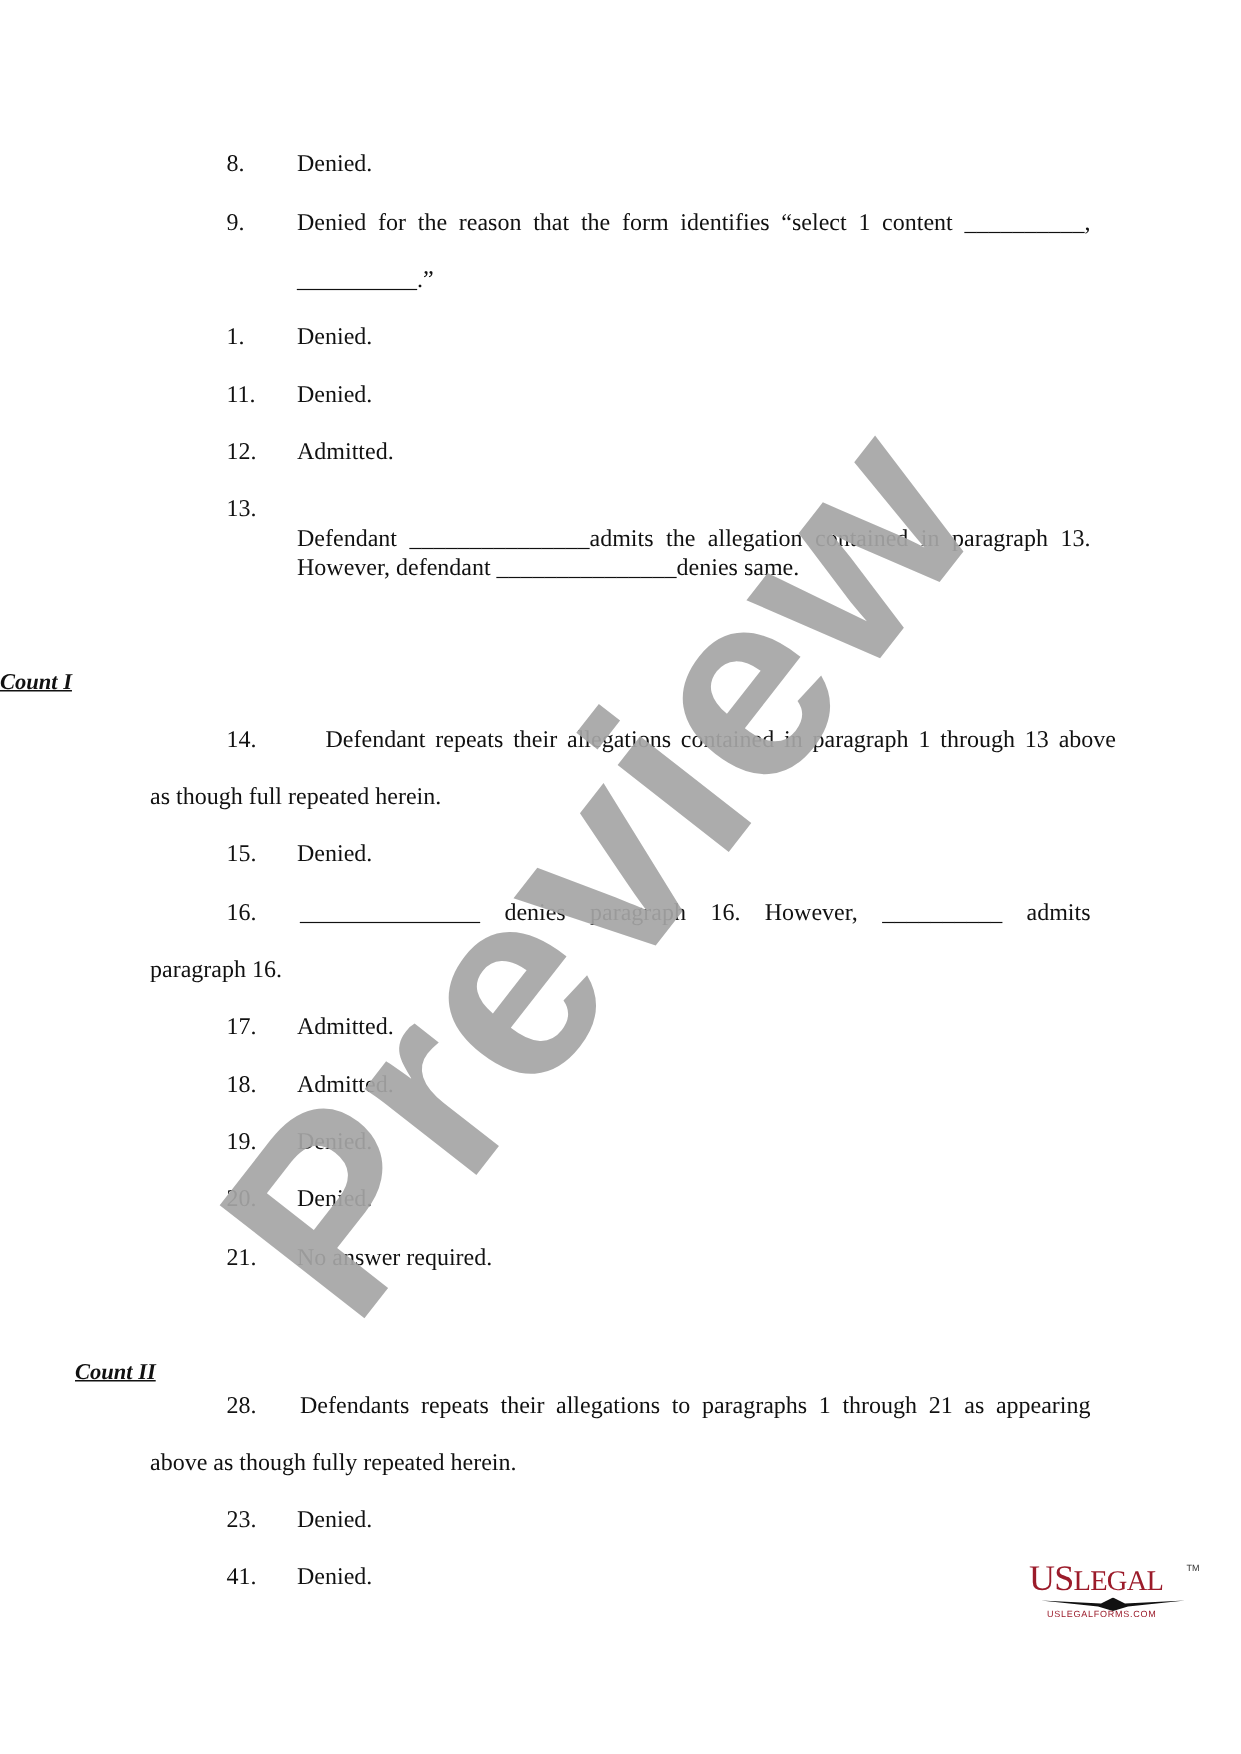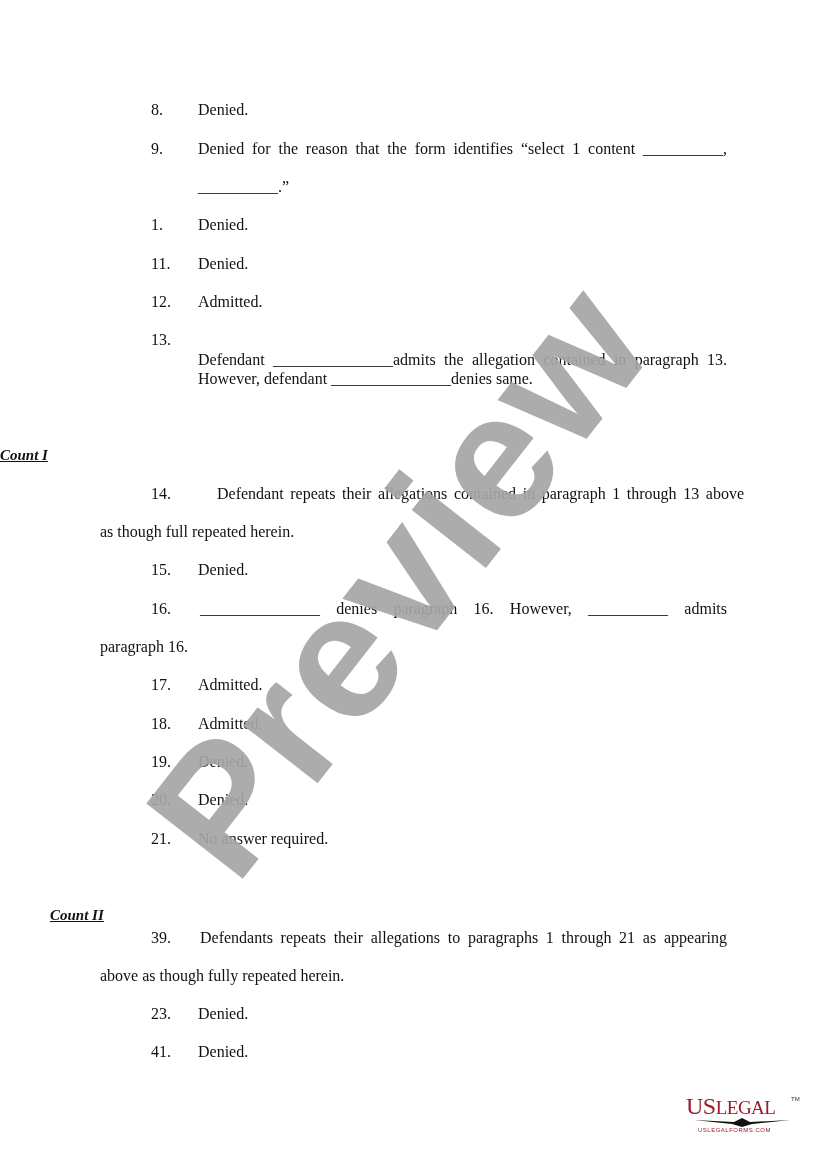--- a/index.html
+++ b/index.html
@@ -26,21 +26,21 @@
       position: absolute; font-size: 16px; line-height: 20px; white-space: nowrap;
     }
     .num { position: absolute; left: 151px; }
     .txt { position: absolute; left: 198px; }
     .full { position: absolute; left: 100px; width: 627px; text-align: justify; text-align-last: justify; }
     .full.last { text-align-last: left; }
     .heading {
       position: absolute; left: 0; width: 827px; text-align: left;
       font-weight: bold; text-decoration: underline; font-size: 15px; font-style: italic;
     }
-    .logo { position: absolute; left: 684px; top: 1094px; width: 116px; height: 44px; }
+    .logo { position: absolute; left: 684px; top: 1041px; width: 116px; height: 44px; }
     .logo .brand {
       font-family: "Liberation Serif", serif; color: #9b1b2a; font-size: 24px; line-height: 24px;
       letter-spacing: -0.5px; position: absolute; left: 2px; top: 0;
     }
     .logo .brand small { font-size: 19px; }
     .logo .tm { position: absolute; left: 107px; top: 2px; font-size: 6px; color: #333; font-family: "Liberation Sans", sans-serif; }
     .logo .url { position: absolute; left: 14px; top: 33px; font-size: 6px; color: #9b1b2a; font-family: "Liberation Sans", sans-serif; letter-spacing: 0.5px; }
     .logo svg { position: absolute; left: 10px; top: 24px; }
   </style>
 </head>
@@ -124,21 +124,21 @@
     <span class="txt">Denied.</span>
   </div>
   <div class="line" style="top:829px">
     <span class="num">21.</span>
     <span class="txt">No answer required.</span>
   </div>
 
   <div class="line heading" style="top:905px;left:50px">Count II</div>
 
   <div class="line" style="top:928px">
-    <span class="num">39.</span>
+    <span class="num">28.</span>
     <span class="txt" style="left:200px;width:527px;text-align:justify;text-align-last:justify;display:block;">Defendants repeats their allegations to paragraphs 1 through 21 as appearing</span>
   </div>
   <div class="line" style="top:966px">
     <span class="full last">above as though fully repeated herein.</span>
   </div>
 
   <div class="line" style="top:1004px">
     <span class="num">23.</span>
     <span class="txt">Denied.</span>
   </div>

